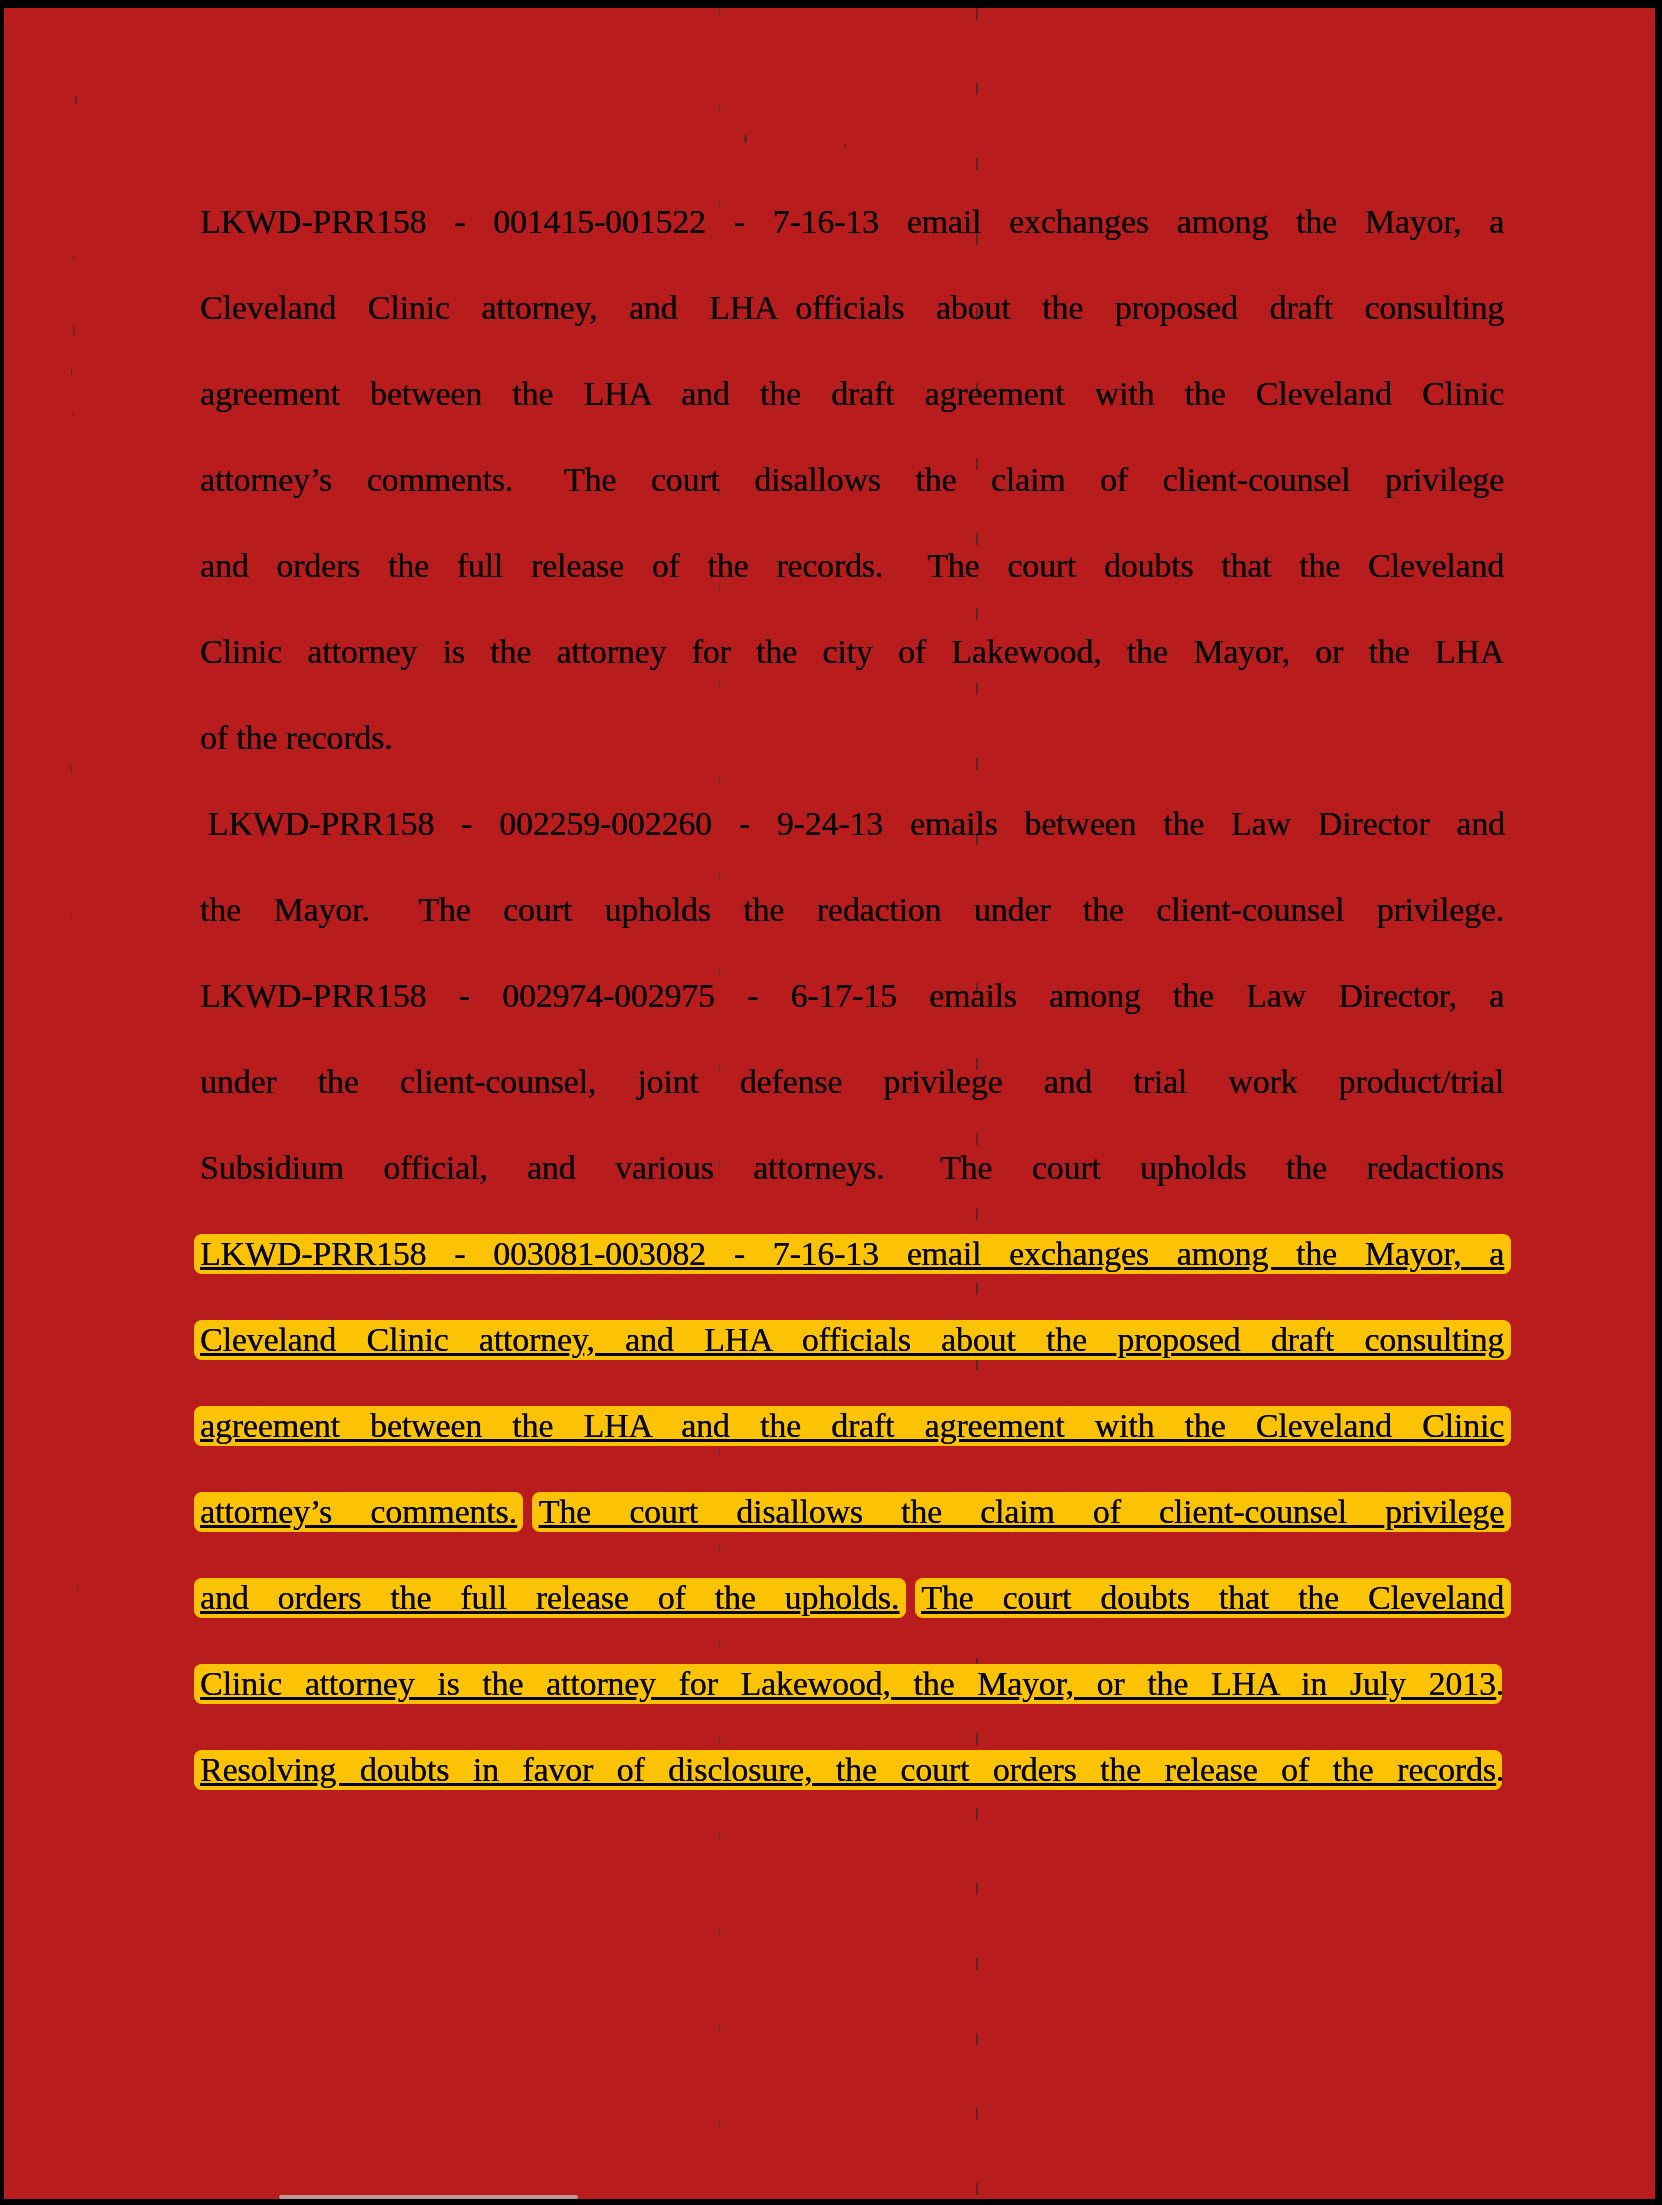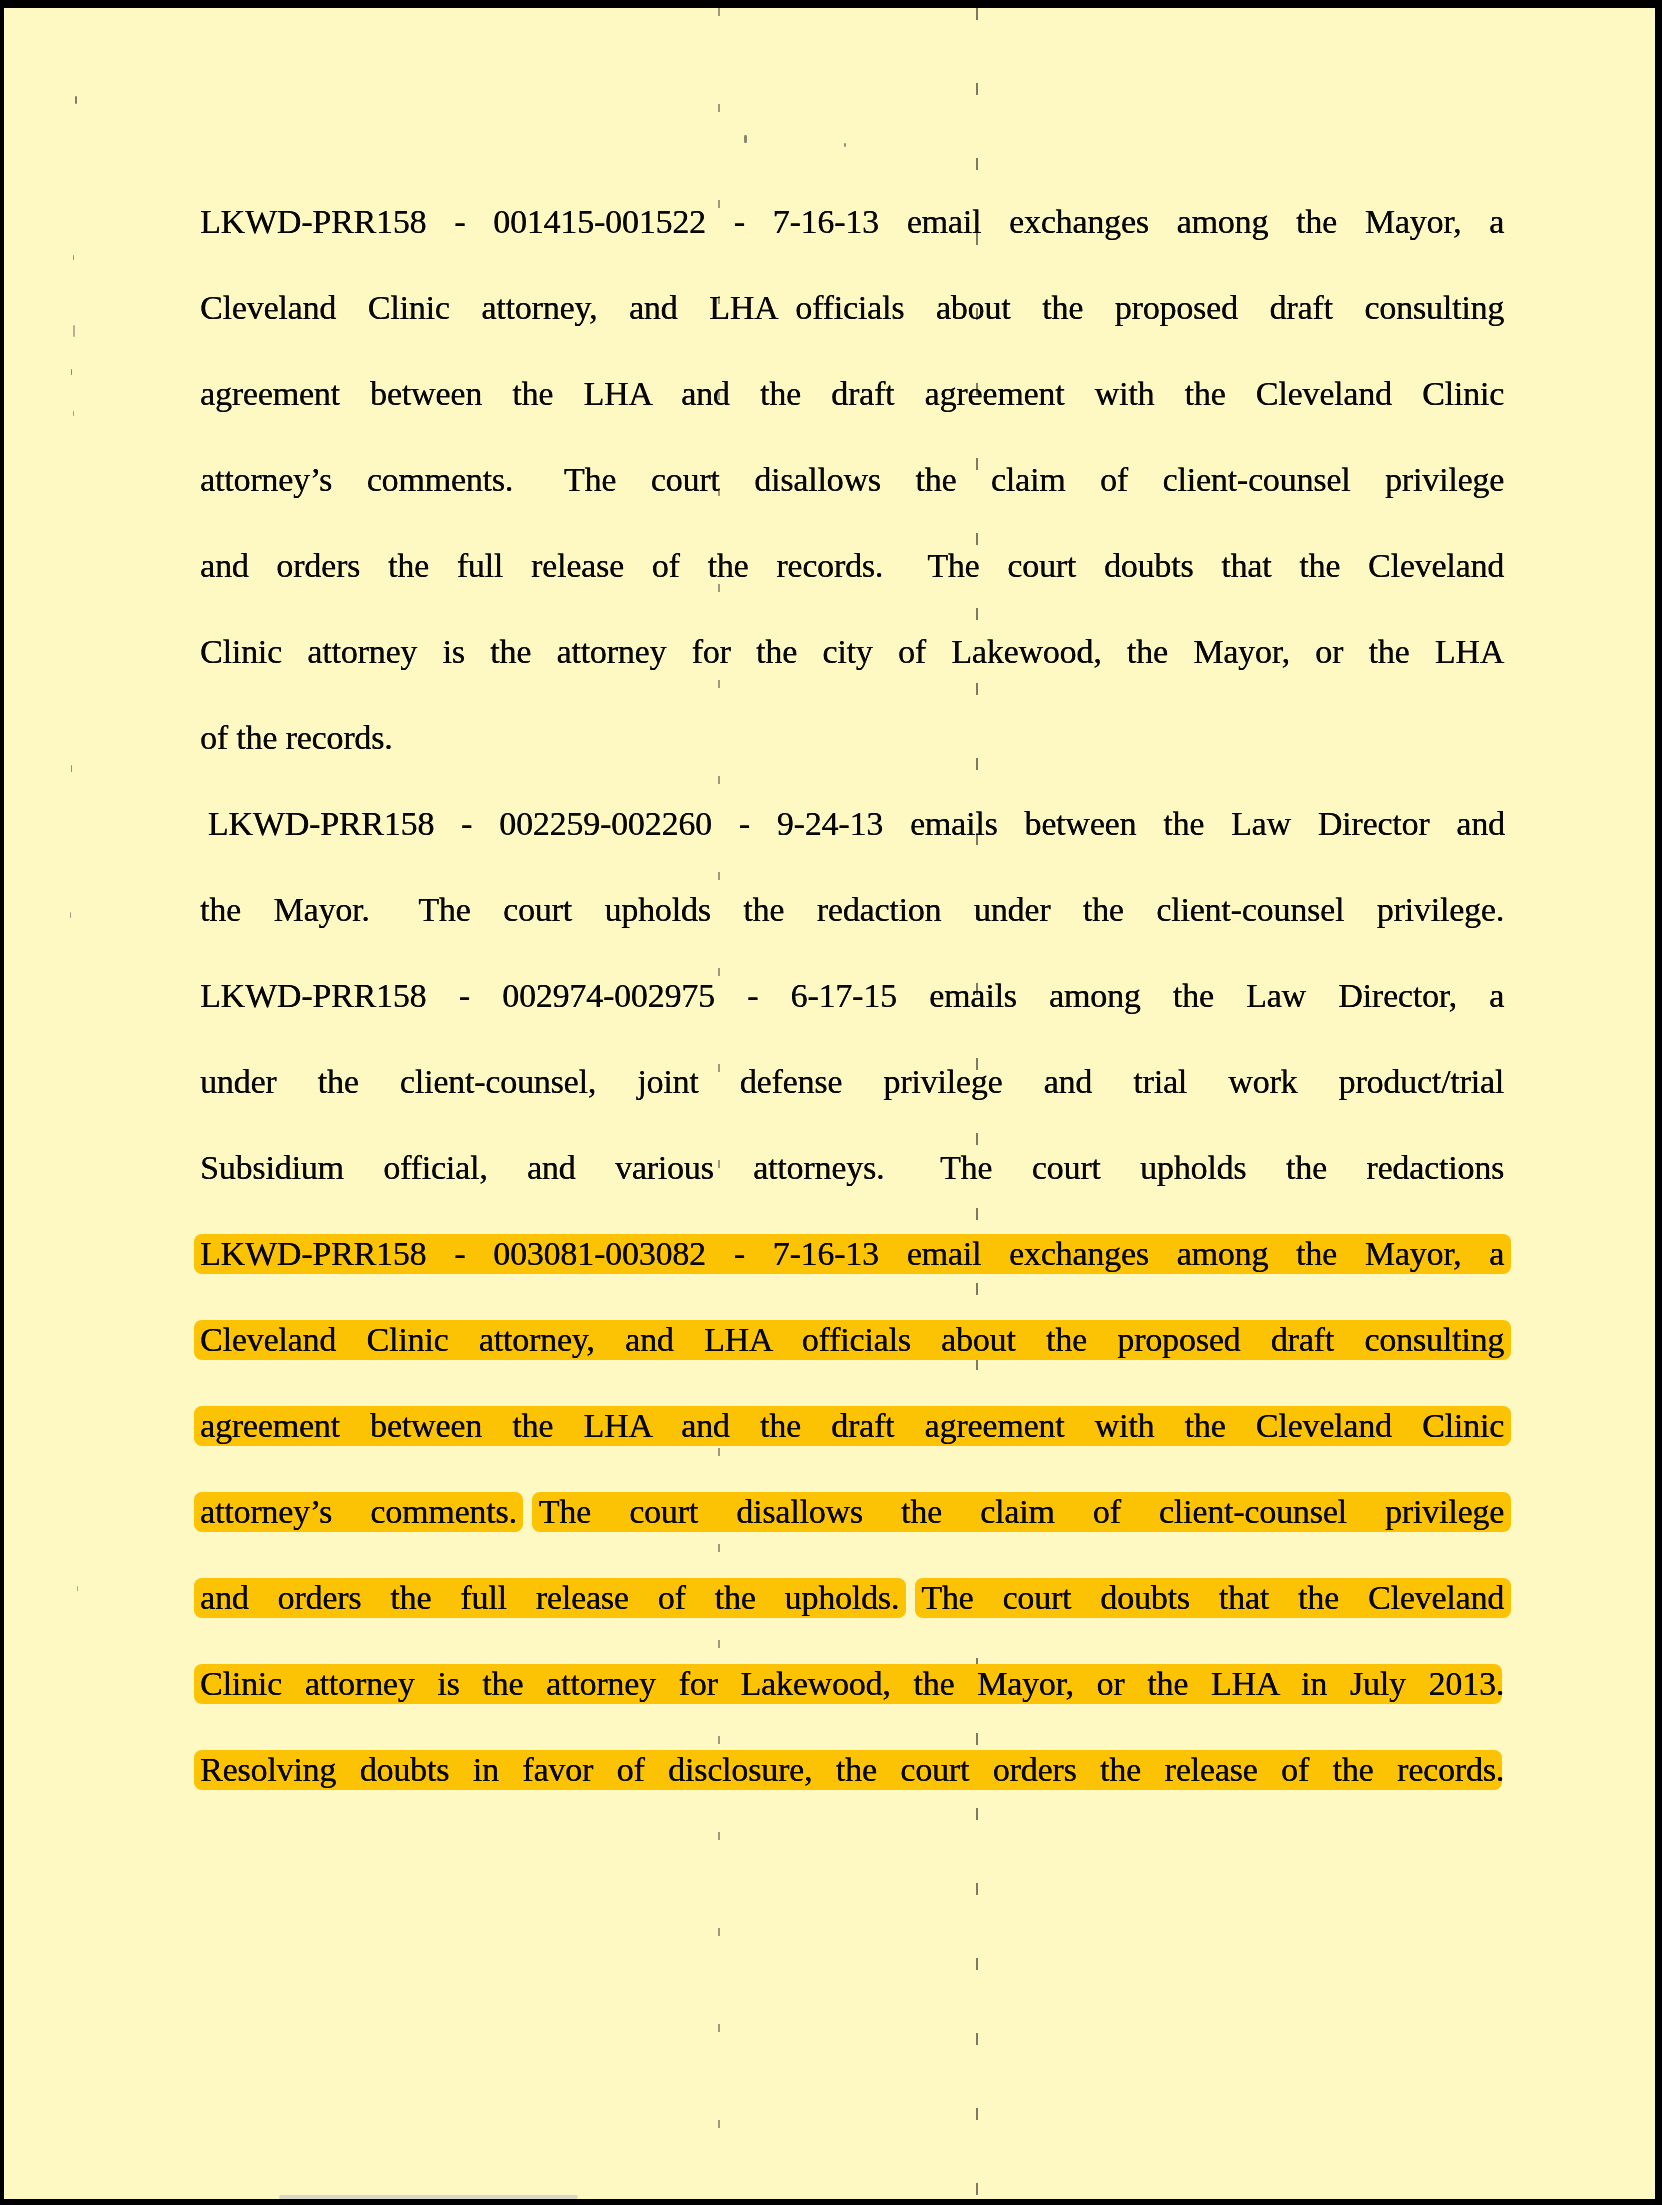--- a/index.html
+++ b/index.html
@@ -1,19 +1,19 @@
 <!DOCTYPE html>
 <html style="--hl: #fbc304;font-size:10.4px"><head>
 <meta charset="utf-8">
 <style>
   html,body{margin:0;padding:0;background:#e8e8e8;}
   .page{
     position:relative;
     width:1663px;height:2205px;
-    background:#fef9c3;
+    background:#b91c1c;
     overflow:hidden;
     font-family:"Liberation Serif","DejaVu Serif",serif;
     color:#070707;
   }
   
   .edge{position:absolute;background:#000;}
   .edge.top{left:0;top:0;width:1663px;height:7.8px;}
   .edge.left{left:0;top:0;width:3.9px;height:2205px;}
   .edge.right{right:0;top:0;width:8.4px;height:2205px;}
   .edge.bottom{left:0;bottom:0;width:1663px;height:5.8px;}
@@ -37,20 +37,21 @@
     text-shadow:0.3px 0 0 currentColor;
   }
   .line{height:86px;}
   .line.justify{text-align:justify;text-align-last:justify;}
   .line.indent{padding-left:7.8px;width:1297px;}
   .hl{
     background:var(--hl,#fbc304);
     padding:0.6px 6.5px 1.9px 6.5px;margin:0 -6.5px;
     border-radius:7.8px;
     box-decoration-break:clone;
+    text-decoration:underline;
   }
   .gap{display:inline-block;width:22px;}
 </style>
 </head>
 <body>
 
 <div class="page">
 
   <div class="edge top"></div>
   <div class="edge left"></div>

